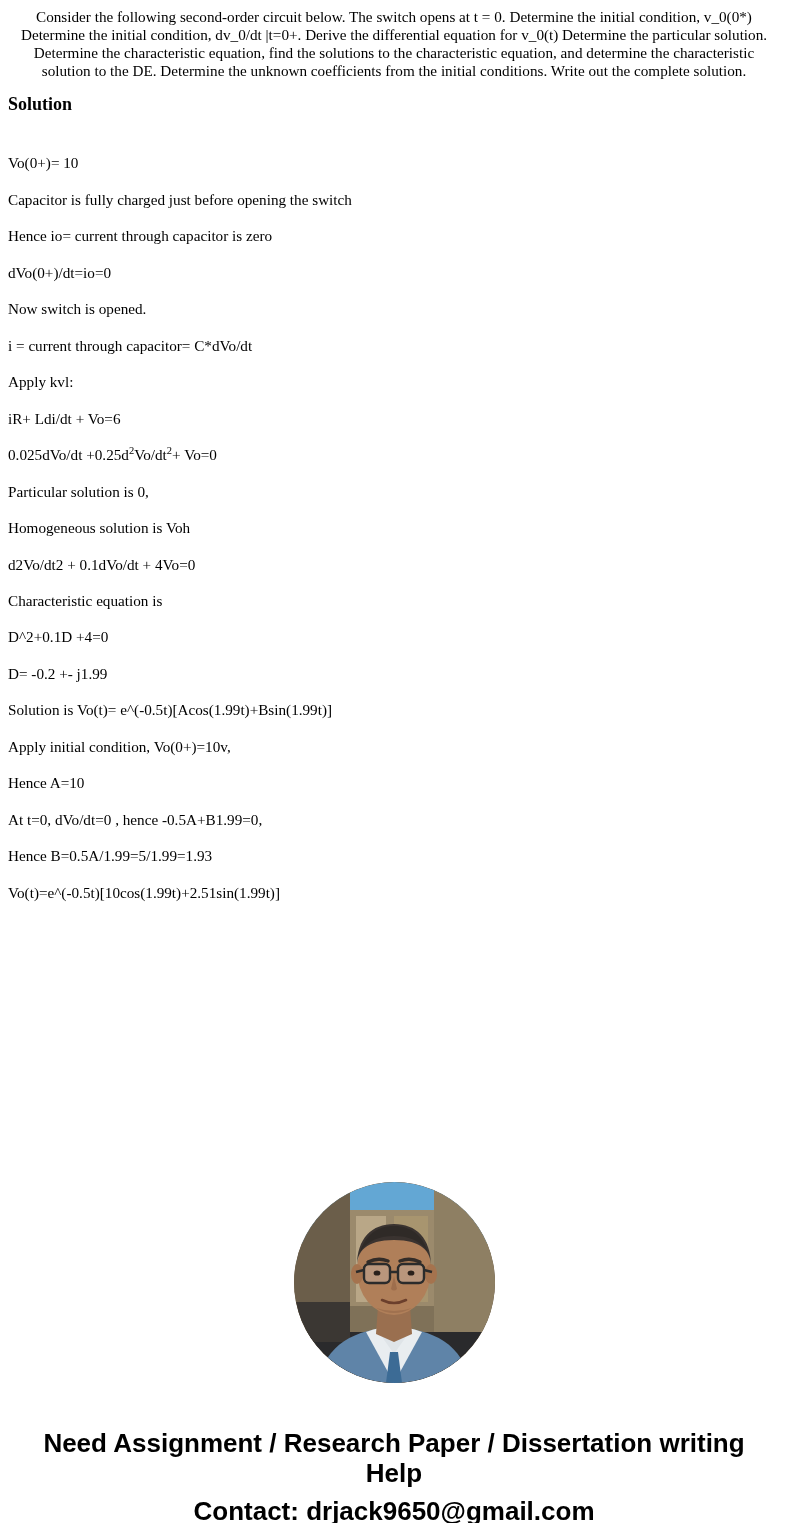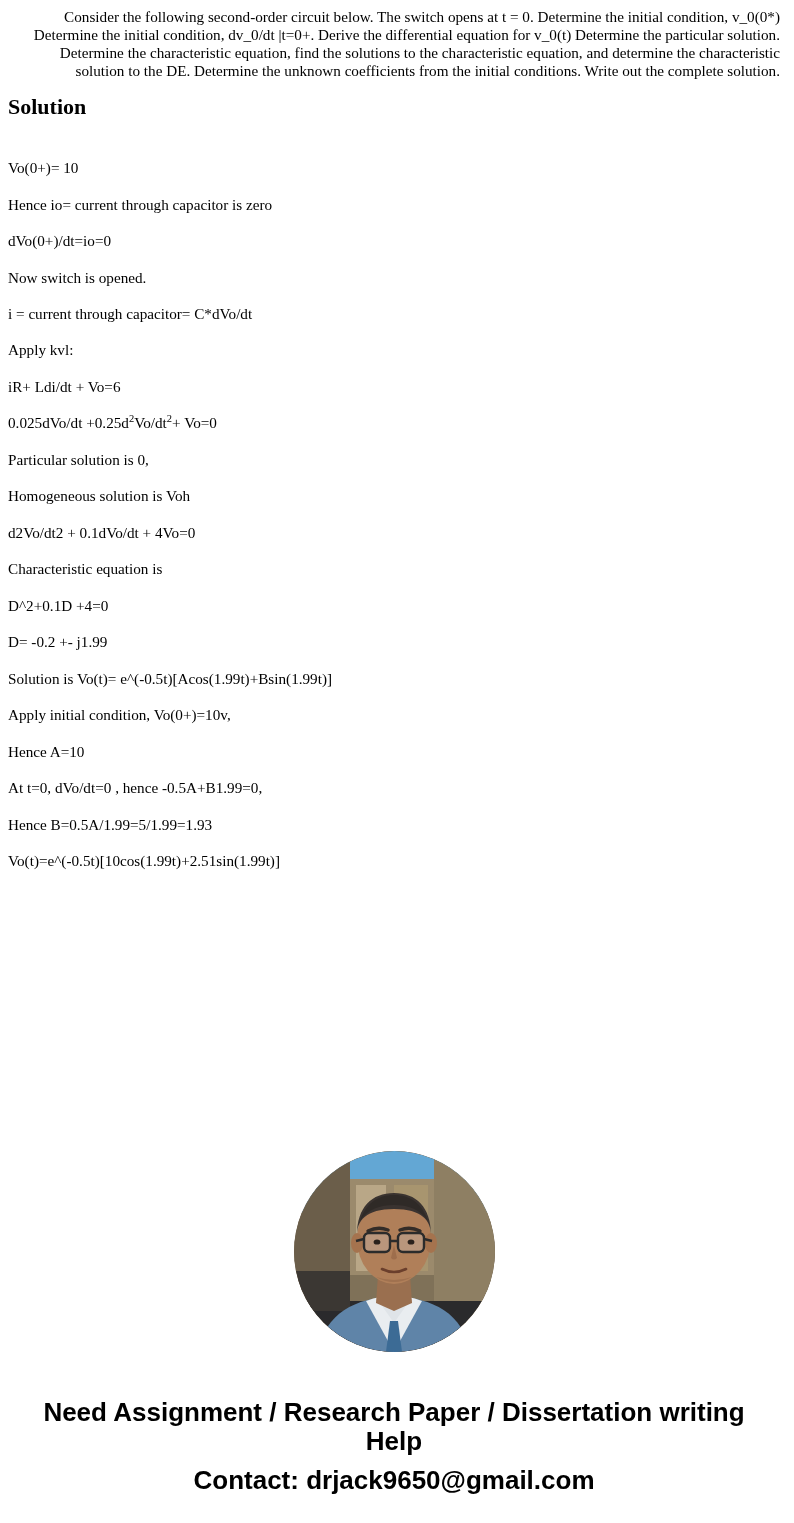--- a/index.html
+++ b/index.html
@@ -18,25 +18,25 @@
     position: relative;
     width: 794px;
     min-height: 1523px;
     box-sizing: border-box;
     padding: 8px 14px 0 8px;
   }
   .prompt {
     font-size: 15.2px;
     line-height: 1.18;
     margin: 0 0 14px 0;
-    text-align: right;
+    text-align: center;
   }
   h2.solution-heading {
     font-family: "Liberation Serif", serif;
-    font-size: 22px;
+    font-size: 18px;
     font-weight: bold;
     margin: 14px 0 12px 0;
     line-height: 1.2;
   }
   .step {
     font-size: 15.2px;
     line-height: 1.15;
     margin: 0 0 19px 0;
   }
   .step:last-of-type {
@@ -88,20 +88,21 @@
 <body>
 
 <div class="page">
 
   <p class="prompt">Consider the following second-order circuit below. The switch opens at t = 0. Determine the initial condition, v_0(0*) Determine the initial condition, dv_0/dt |t=0+. Derive the differential equation for v_0(t) Determine the particular solution. Determine the characteristic equation, find the solutions to the characteristic equation, and determine the characteristic solution to the DE. Determine the unknown coefficients from the initial conditions. Write out the complete solution.</p>
 
   <h2 class="solution-heading">Solution</h2>
 
   <div class="steps-block">
     <p class="step">Vo(0+)= 10</p>
+    <p class="step">Capacitor is fully charged just before opening the switch</p>
     <p class="step">Hence io= current through capacitor is zero</p>
     <p class="step">dVo(0+)/dt=io=0</p>
     <p class="step">Now switch is opened.</p>
     <p class="step">i = current through capacitor= C*dVo/dt</p>
     <p class="step">Apply kvl:</p>
     <p class="step">iR+ Ldi/dt + Vo=6</p>
 
     <p class="step">
       <span>0.025dVo/dt +0.25d</span><sup>2</sup><span>Vo/dt</span><sup>2</sup><span>+ Vo=0</span>
     </p>

